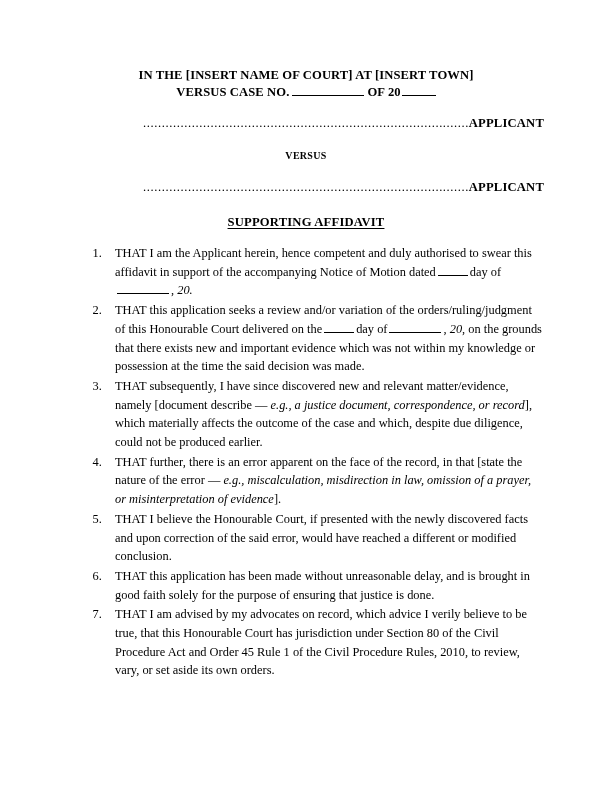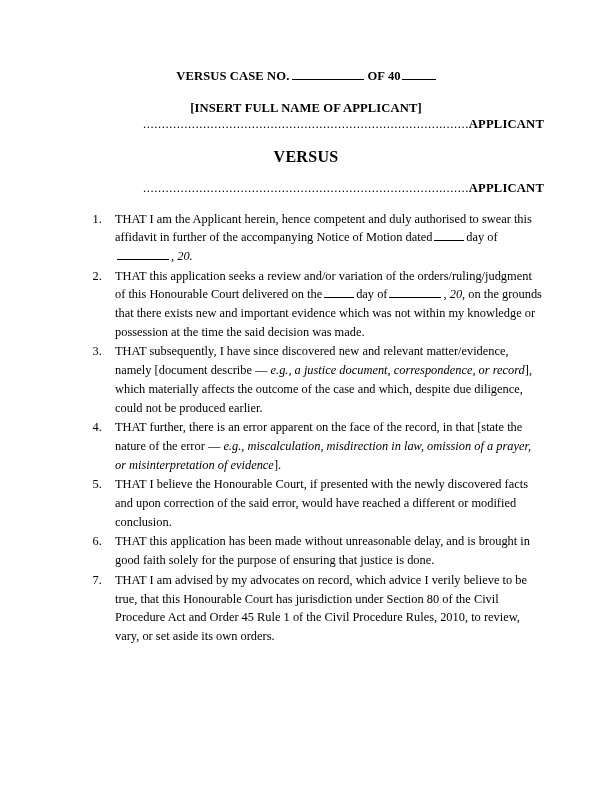--- a/index.html
+++ b/index.html
@@ -72,21 +72,21 @@
     line-height: 15px;
     letter-spacing: 0.2px;
     white-space: nowrap;
     margin-top: 13px;
   }
 
   .versus {
     margin-top: 17px;
     text-align: center;
     font-weight: bold;
-    font-size: 16px;
+    font-size: 10px;
     line-height: 15.5px;
     letter-spacing: 0.3px;
   }
 
   .doc-title {
     margin-top: 20px;
     text-align: center;
     font-weight: bold;
     font-size: 12.6px;
     line-height: 15.5px;
@@ -160,45 +160,46 @@
     margin: 0 0 0 1px;
     height: 11px;
   }
 </style>
 </head>
 <body>
 
 <div class="page">
 
   <div class="court-heading">
-    <div class="line2"><span>VERSUS CASE NO.</span><span class="blank-lg"></span><span>OF 40</span><span class="blank-yr"></span></div>
+    <div>IN THE [INSERT NAME OF COURT] AT [INSERT TOWN]</div>
+    <div class="line2"><span>VERSUS CASE NO.</span><span class="blank-lg"></span><span>OF 20</span><span class="blank-yr"></span></div>
   </div>
-
-  <div class="party-block">
-    <div class="party-name">[INSERT FULL NAME OF APPLICANT]</div>
-    <div class="leader-row">
-      <span class="leader-dots">..................................................................................................................</span>
-      <span class="party-role">APPLICANT</span>
-    </div>
-  </div>
-
-  <div class="versus">VERSUS</div>
 
   <div class="party-block">
     <div class="leader-row">
       <span class="leader-dots">..................................................................................................................</span>
       <span class="party-role">APPLICANT</span>
     </div>
   </div>
 
+  <div class="versus">VERSUS</div>
+
+  <div class="party-block">
+    <div class="leader-row">
+      <span class="leader-dots">..................................................................................................................</span>
+      <span class="party-role">APPLICANT</span>
+    </div>
+  </div>
+
+  <div class="doc-title"><span>SUPPORTING AFFIDAVIT</span></div>
 
 
   <ol class="clauses">
 
-    <li><span class="that">THAT</span><span> I am the Applicant herein, hence competent and duly authorised to swear this affidavit in further of the accompanying Notice of Motion dated</span><span class="blank-sm"></span><span>day of</span><span class="blank-md"></span><span>,</span>
+    <li><span class="that">THAT</span><span> I am the Applicant herein, hence competent and duly authorised to swear this affidavit in support of the accompanying Notice of Motion dated</span><span class="blank-sm"></span><span>day of</span><span class="blank-md"></span><span>,</span>
       <span class="it">20.</span></li>
 
     <li><span class="that">THAT</span><span> this application seeks a review and/or variation of the orders/ruling/judgment of this Honourable Court delivered on the</span><span class="blank-sm"></span><span>day of</span><span class="blank-md"></span><span>,</span>
       <span class="it">20</span><span>, on the grounds that there exists new and important evidence which was not within my knowledge or possession at the time the said decision was made.</span></li>
 
     <li><span class="that">THAT</span><span> subsequently, I have since discovered new and relevant matter/evidence, namely [document describe — </span><span class="it">e.g., a justice document, correspondence, or record</span><span>], which materially affects the outcome of the case and which, despite due diligence, could not be produced earlier.</span></li>
 
     <li><span class="that">THAT</span><span> further, there is an error apparent on the face of the record, in that [state the nature of the error — </span><span class="it">e.g., miscalculation, misdirection in law, omission of a prayer, or misinterpretation of evidence</span><span>].</span></li>
 
     <li><span class="that">THAT</span><span> I believe the Honourable Court, if presented with the newly discovered facts and upon correction of the said error, would have reached a different or modified conclusion.</span></li>

